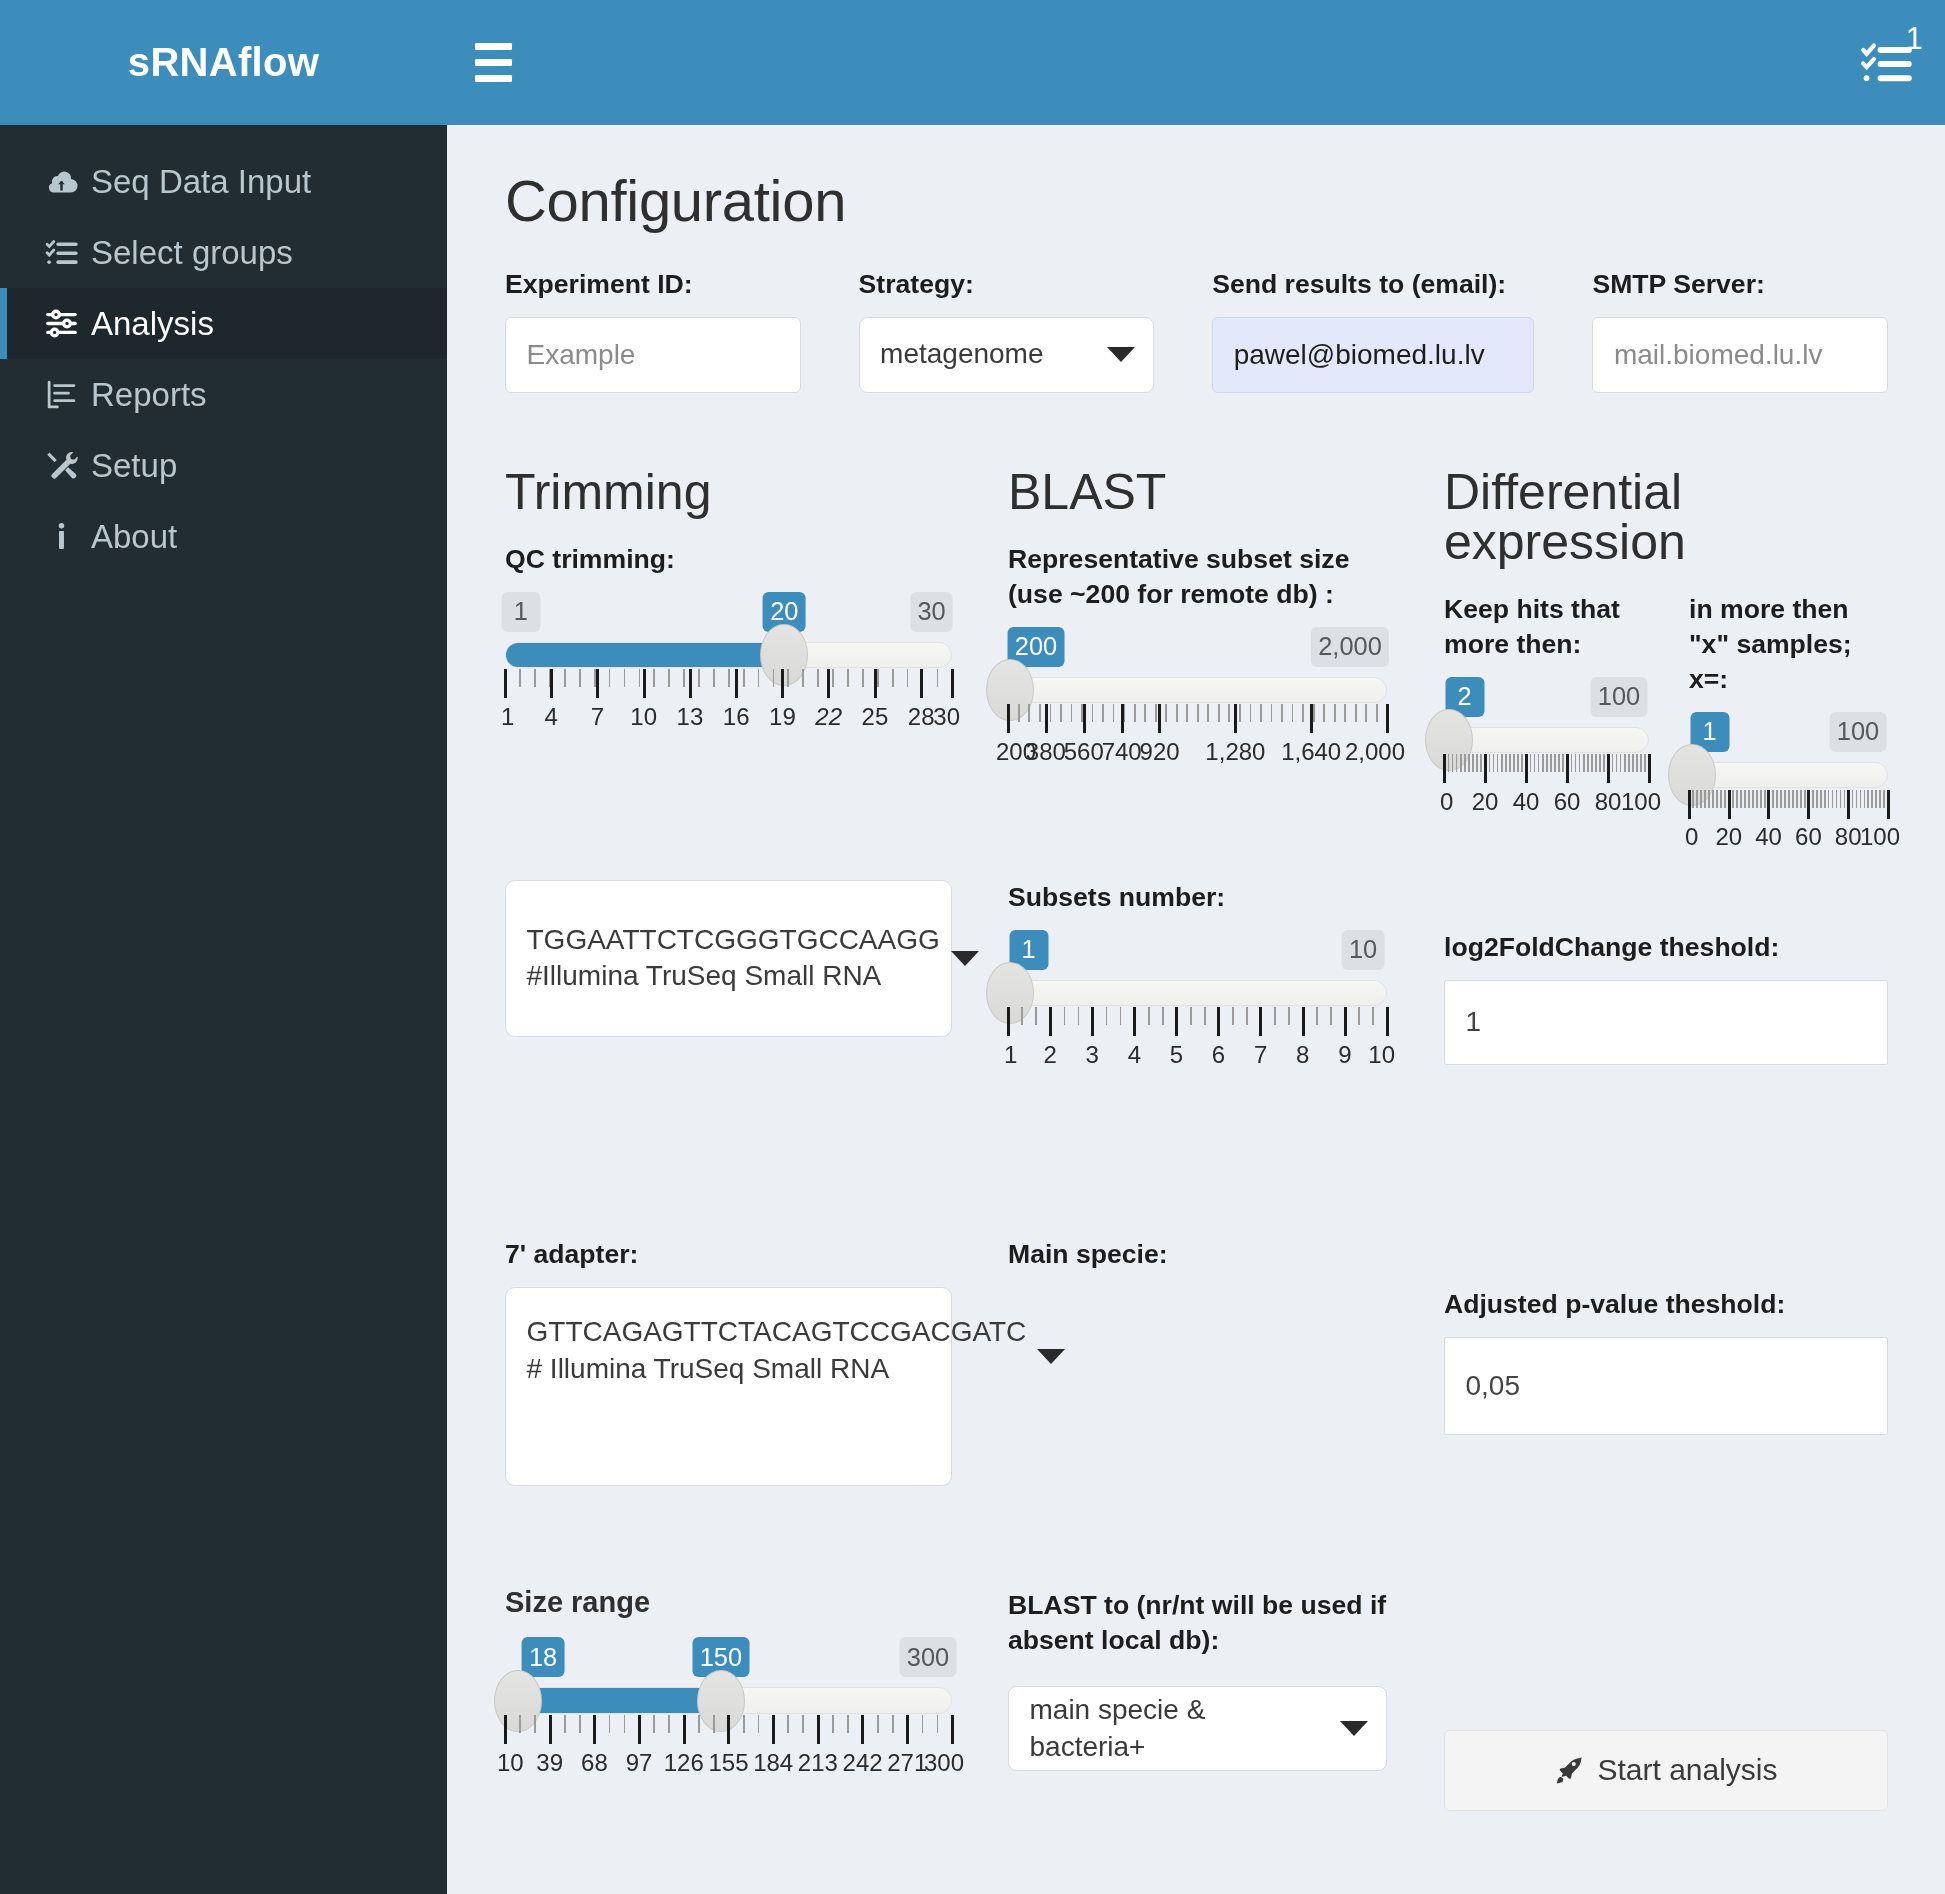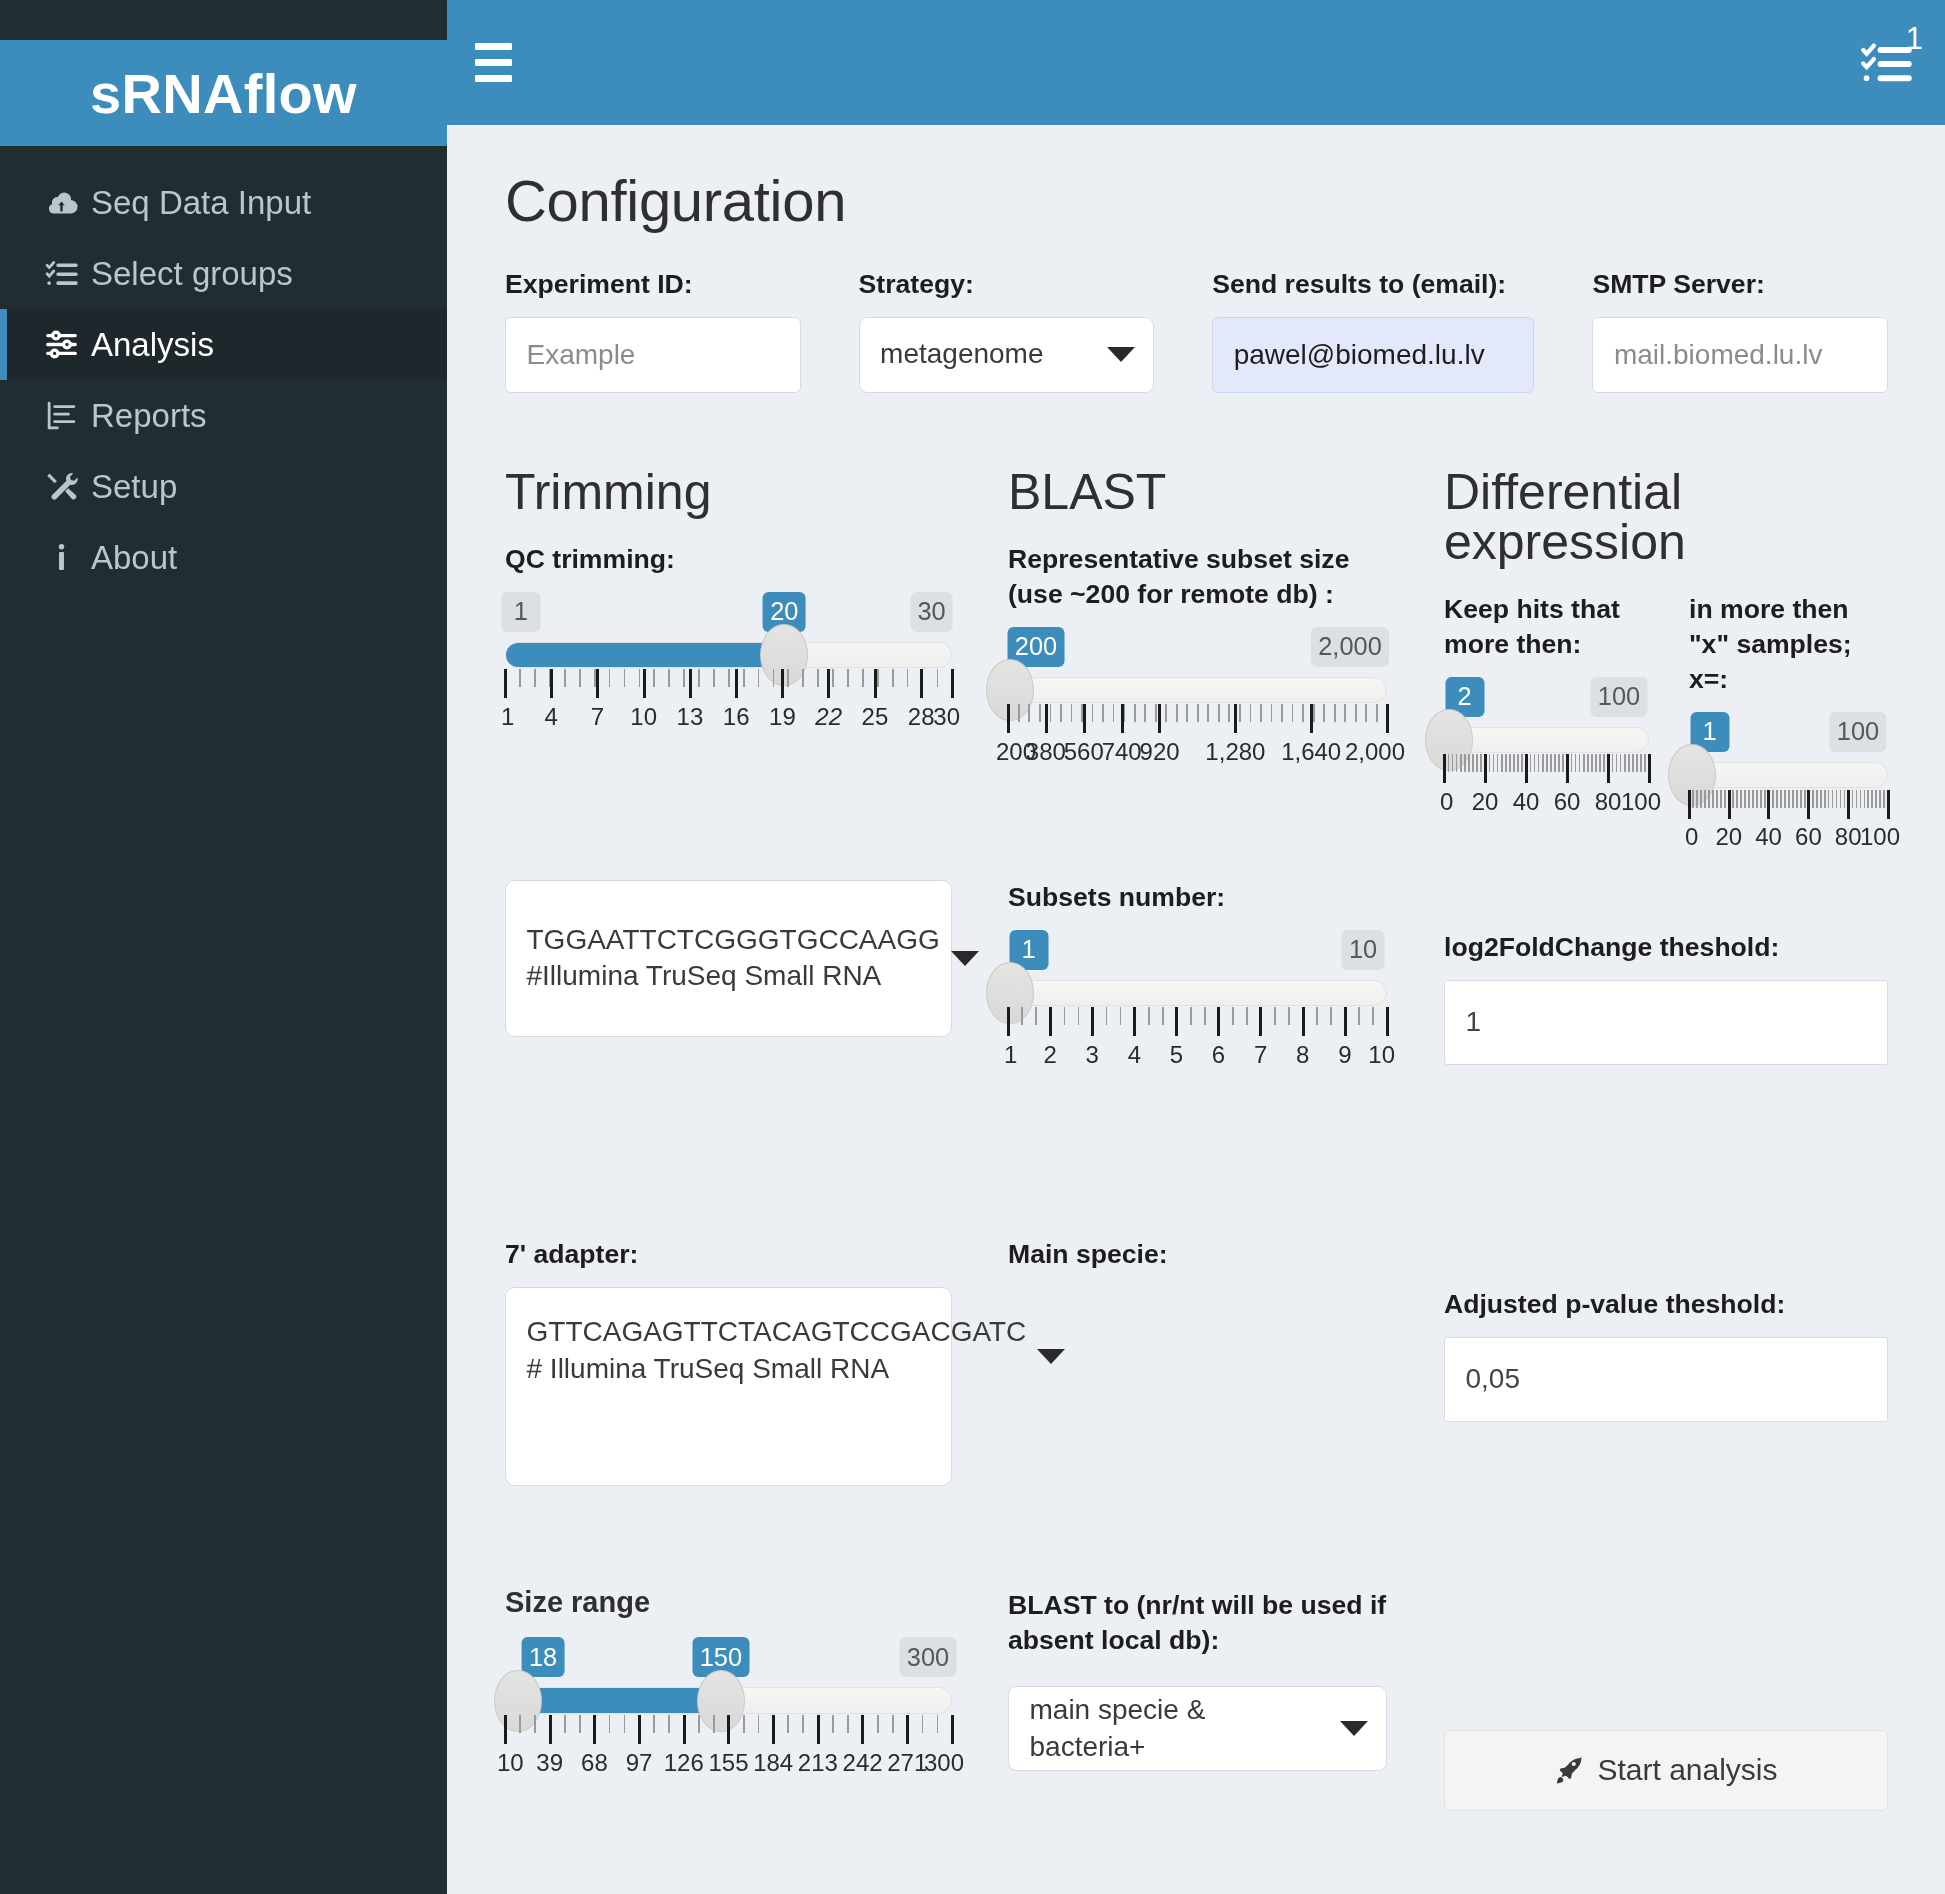--- a/index.html
+++ b/index.html
@@ -7,23 +7,23 @@
     width:1946px;height:1895px;
     background:#ffffff;
     font-family:"Liberation Sans", sans-serif;
     overflow:hidden;
   }
   .app{position:relative;width:1946px;height:1895px;display:flex;background:#eceff3;}
 
   
   .sidebar{width:447px;min-width:447px;background:#222d32;display:flex;flex-direction:column;}
   .brand{
-    height:106px;background:#3c8dbc;color:#fff;
+    height:125px;background:#3c8dbc;color:#fff;
     display:flex;align-items:center;justify-content:center;
-    font-size:56px;font-weight:700;letter-spacing:0.3px;margin-top:40px;
+    font-size:40px;font-weight:700;letter-spacing:0.3px;
   }
   .nav{padding-top:20.5px;}
   .nav-item{
     display:flex;align-items:center;gap:12px;
     height:71px;padding-left:37px;
     color:#b8c7ce;font-size:33px;font-weight:400;
     border-left:7.3px solid transparent;
     box-sizing:border-box;
   }
   .nav-item.active{background:#1e282c;border-left-color:#3c8dbc;color:#ffffff;}
@@ -739,21 +739,21 @@
             </div>
           </div>
 
           <div class="blk" style="height:357px;">
             <div class="lbl">log2FoldChange theshold:</div>
             <div class="txtfield value" style="height:85px;border-radius:2.4px;">1</div>
           </div>
 
           <div class="blk" style="height:351px;">
             <div class="lbl">Adjusted p-value theshold:</div>
-            <div class="txtfield value" style="height:85px;border-radius:2.4px;">0,05</div>
+            <div class="txtfield value" style="height:98px;border-radius:2.4px;">0,05</div>
           </div>
 
           <div class="blk" style="padding-top:92px;">
             <div class="btn-start">
               <span style="display:inline-flex;">
                 <svg viewBox="0 0 24 24" fill="#3a3a3a">
                   <path d="M20.8 2.3c-4 .1-7.4 1.9-9.8 5L8.6 9.7l-3.3.7a1 1 0 0 0-.5 1.7l2 2-.9 2.9 3.5-1 2.1 2.1a1 1 0 0 0 1.7-.5l.7-3.3 2.4-2.4c3.1-2.4 4.9-5.8 5-9.8a.8.8 0 0 0-.5-.8zM15.3 8.6a1.6 1.6 0 1 1 0-3.2 1.6 1.6 0 0 1 0 3.2z"></path>
                   <path d="M3.6 17.8c-1 1-1.3 4.2-1.3 4.2s3.2-.3 4.2-1.3a2 2 0 0 0-2.9-2.9z"></path>
                 </svg>
               </span>

